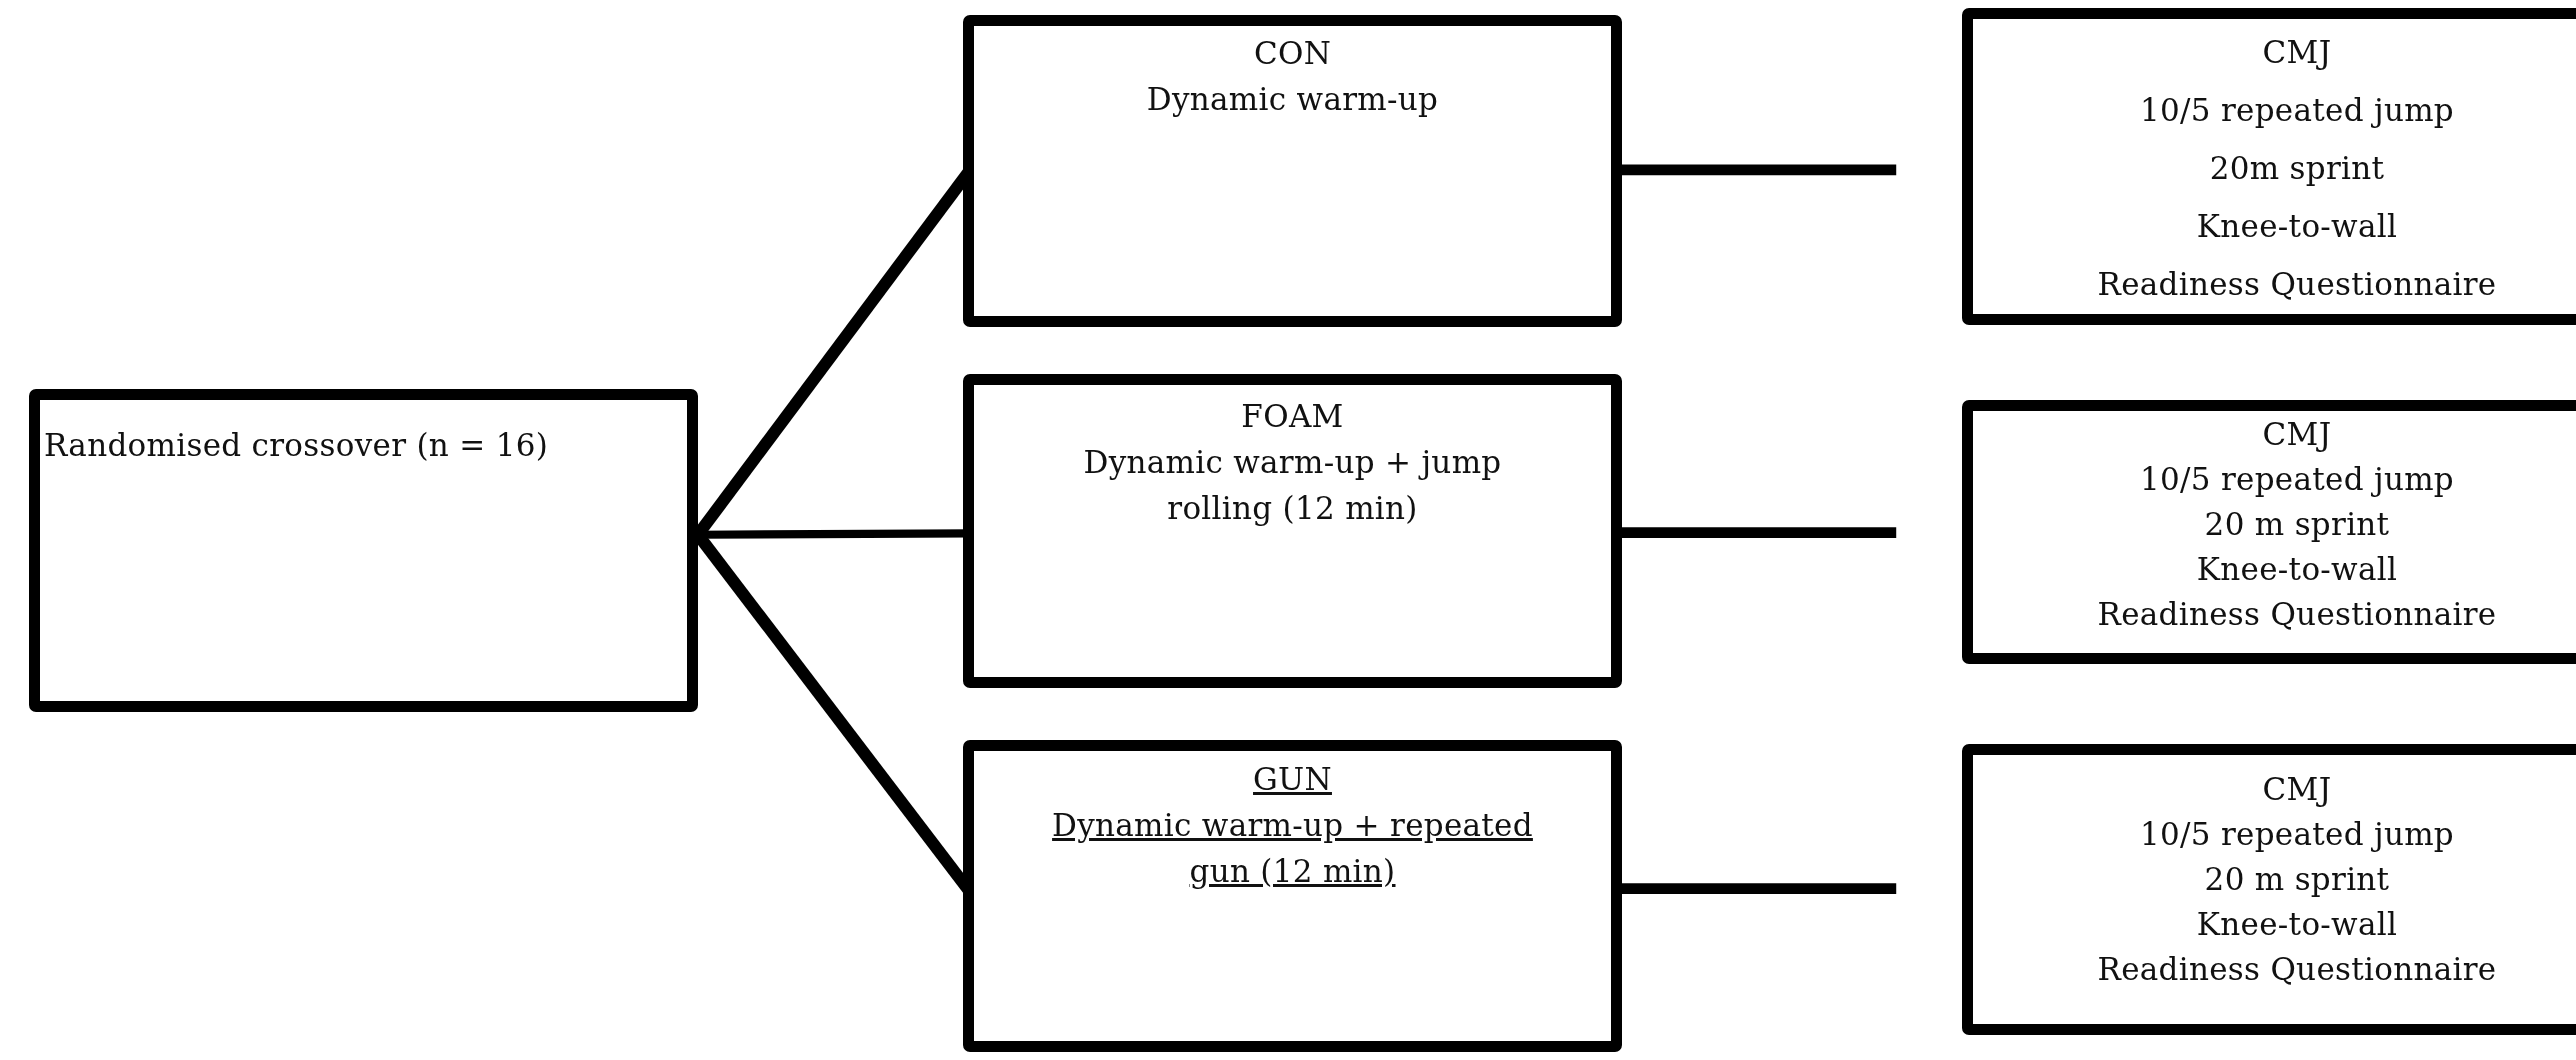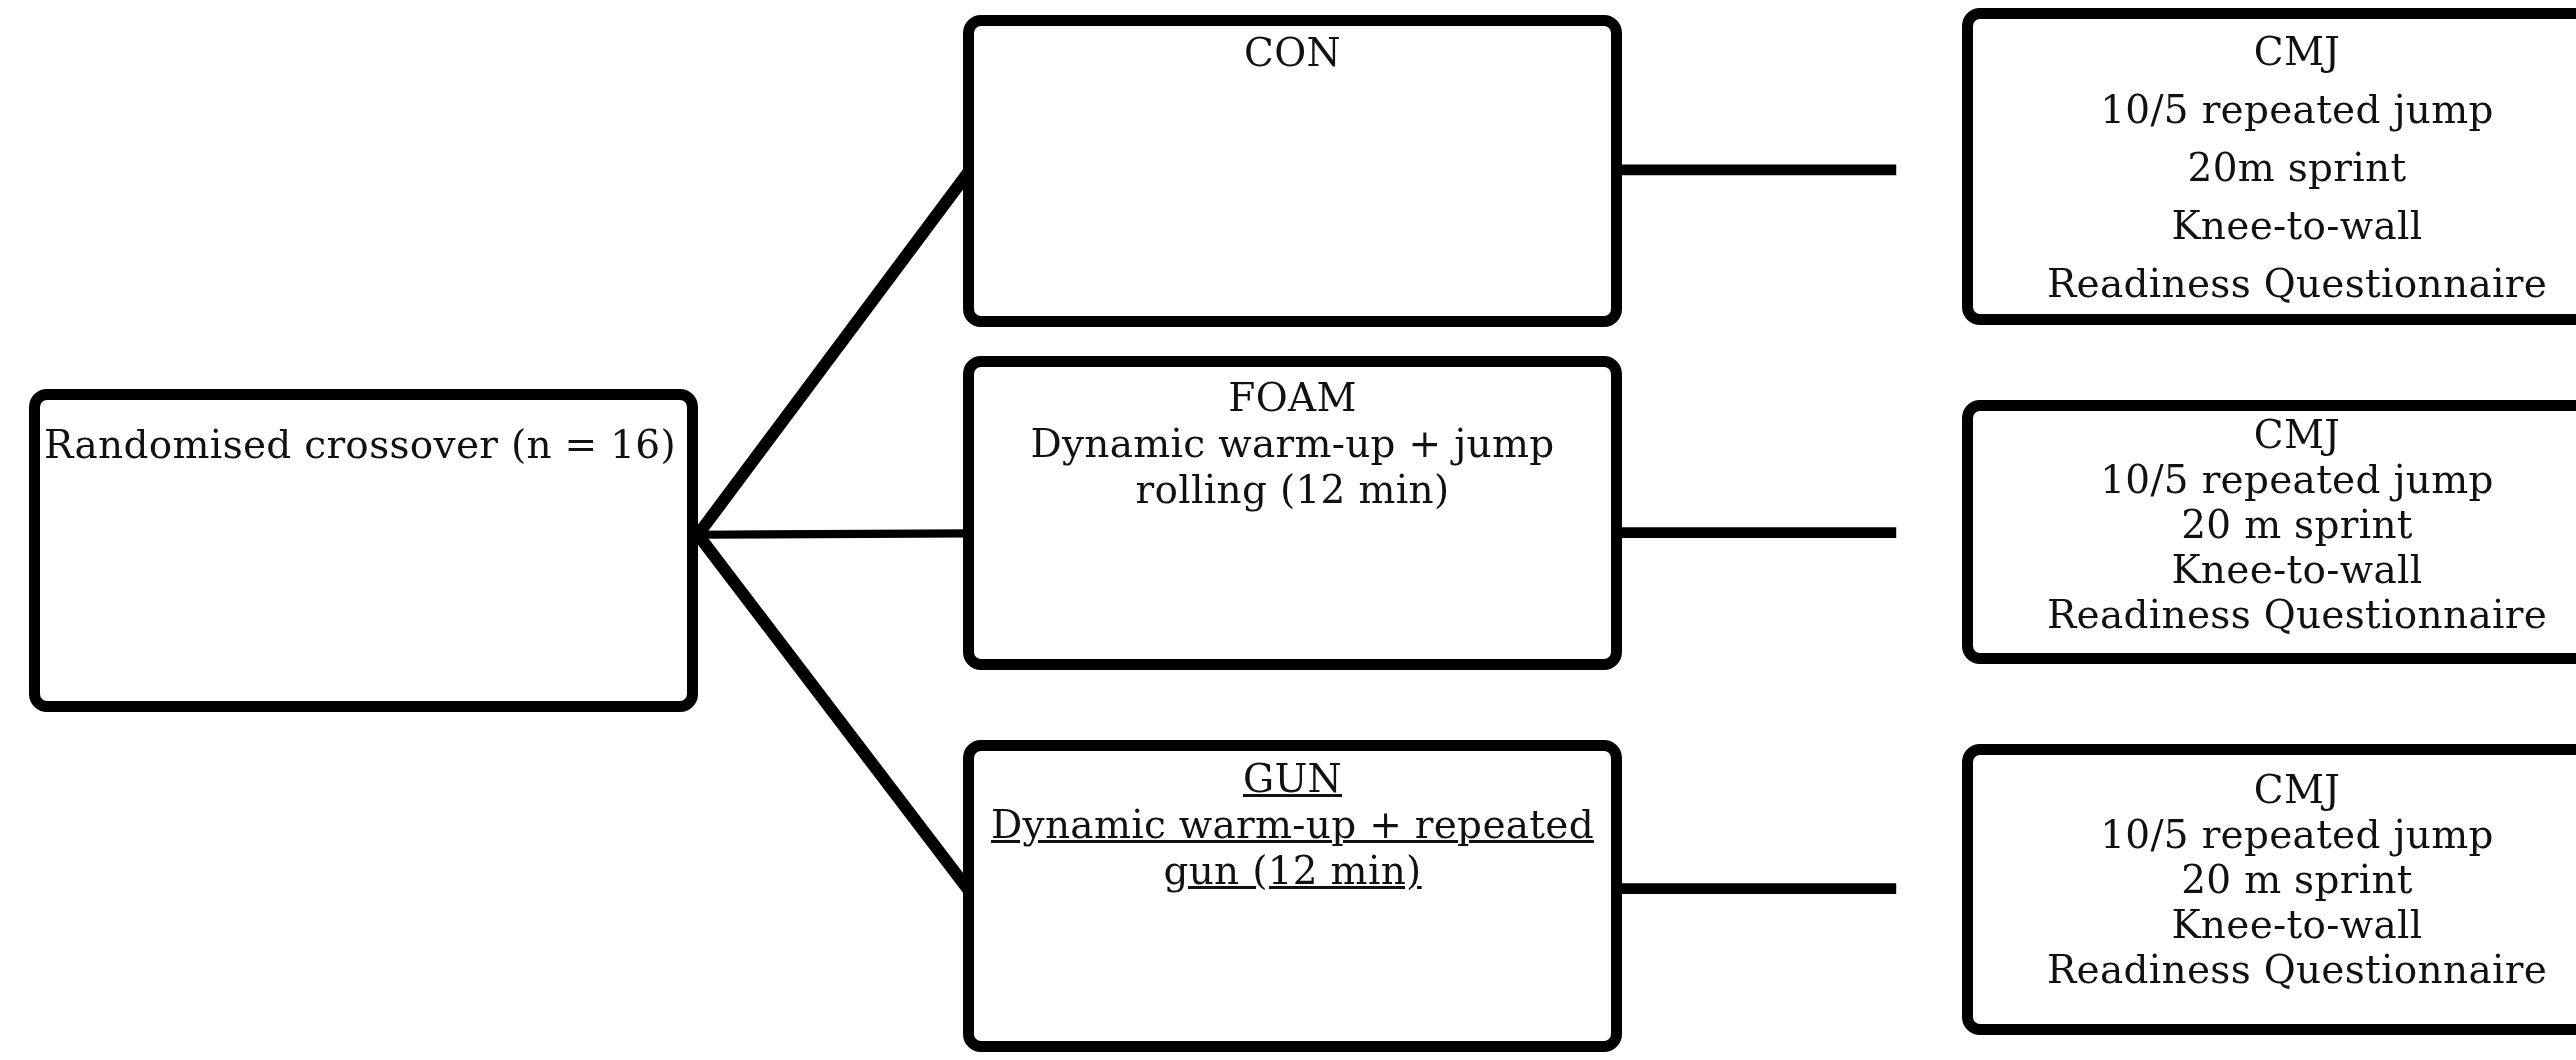--- a/index.html
+++ b/index.html
@@ -22,22 +22,22 @@
     position: absolute;
     left: 0; top: 0;
     width: 2576px;
     height: 1060px;
   }
   .box {
     position: absolute;
     box-sizing: border-box;
     background: #ffffff;
     border: 11.5px solid #000000;
-    border-radius: 18px;
-    font-size: 39px;
+    border-radius: 7px;
+    font-size: 31px;
     line-height: 46px;
     text-align: center;
     letter-spacing: 0.3px;
   }
   .box .line { white-space: nowrap; }
 
   
   .root-box {
     left: 29px; top: 389px;
     width: 669px; height: 323px;
@@ -45,21 +45,21 @@
     padding: 21.6px 5.4px 0 4px;
   }
 
   
   .arm-box {
     left: 963px;
     width: 659px;
     padding-top: 4px;
   }
   .arm-con  { top: 15px;   height: 312px; padding-top: 4px;  }
-  .arm-foam { top: 356px;  height: 314px; padding-top: 8px; }
+  .arm-foam { top: 374px;  height: 314px; padding-top: 8px; }
   .arm-gun  { top: 740px; height: 312px; padding-top: 5.4px; text-decoration: underline;  }
 
   
   .outcome-box {
     left: 1962px;
     width: 670px;
   }
   .out-con  { top: 8px;   height: 317px; line-height: 58px; padding-top: 4px;  }
   .out-foam { top: 400px;  height: 264px; line-height: 45px; padding-top: 1.3px;  }
   .out-gun  { top: 744px; height: 291px; line-height: 45px; padding-top: 12px; }
@@ -77,20 +77,21 @@
     <line x1="2395" y1="790" x2="2812" y2="790" stroke="#000000" stroke-width="16"></line>
     <line x1="2395" y1="1318" x2="2812" y2="1318" stroke="#000000" stroke-width="16"></line>
   </svg>
 
   <div class="box root-box">
     <div class="line">Randomised crossover (n = 16)</div>
   </div>
 
   <div class="box arm-box arm-con">
     <div class="line">CON</div>
+    <div class="line">Dynamic warm-up</div>
   </div>
 
   <div class="box arm-box arm-foam">
     <div class="line">FOAM</div>
     <div class="line">Dynamic warm-up + jump</div>
     <div class="line">rolling (12 min)</div>
   </div>
 
   <div class="box arm-box arm-gun">
     <div class="line">GUN</div>

